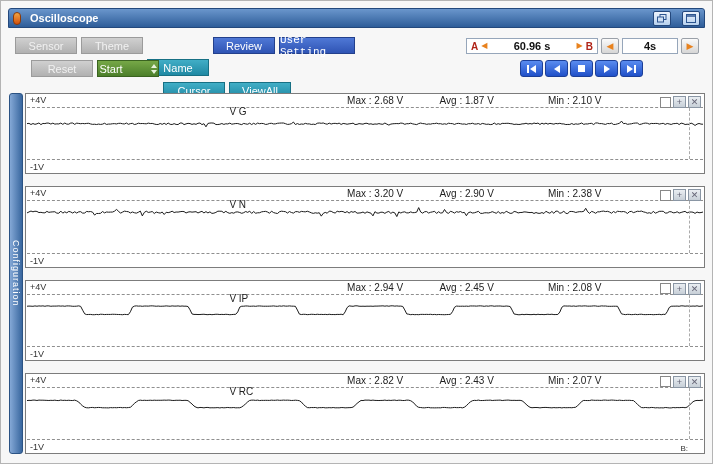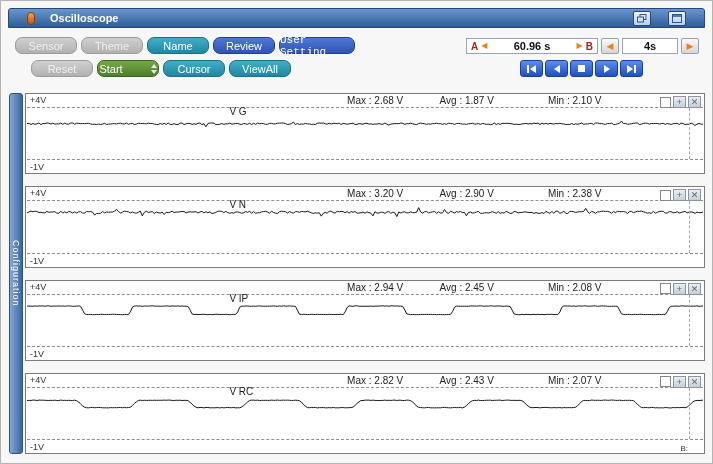--- a/index.html
+++ b/index.html
@@ -2,32 +2,32 @@
 <html><head>
 <meta charset="utf-8">
 <style>
   * { box-sizing: border-box; margin: 0; padding: 0; }
   body { font-family: "Liberation Sans", sans-serif; background: #ffffff; }
   .screen { position: relative; width: 713px; height: 464px; background: #f7f7f7; border: 1px solid #b4b4b4; overflow: hidden; }
 
   
   .titlebar { position: absolute; left: 7px; top: 7px; right: 7px; height: 20px;
     background: linear-gradient(#6a96cc, #2e5d99); border: 1px solid #23487c; border-radius: 3px 3px 0 0;
-    display: flex; align-items: center; padding: 0 18px; gap: 15px; }
+    display: flex; align-items: center; padding: 0 4px; gap: 9px; }
   .app-icon { width: 8px; height: 13px; background: linear-gradient(#f2a541, #d2500f); border-radius: 4px; border: 1px solid #8d3a07; }
   .titlebar .title { color: #fff; font-size: 11px; font-weight: bold; flex: 1; }
   .win-btn { width: 18px; height: 15px; border: 1px solid #24487c; border-radius: 2px;
     background: linear-gradient(#ecf3fc, #b7d1ee); display: flex; align-items: center; justify-content: center; cursor: pointer; margin-left: 2px; }
 
   
-  .btn { height: 17px; border-radius: 7px; font-size: 11px; color: #fff; display: flex; align-items: center;
+  .btn { height: 17px; border-radius: 0; font-size: 11px; color: #fff; display: flex; align-items: center;
     justify-content: center; cursor: pointer; border: 1px solid; width: 62px; }
   .btn.wide { width: 76px; font-family: Liberation Mono, monospace; }
   .btn.disabled { background: linear-gradient(#d0d0d0, #b1b1b1); border-color: #9b9b9b; color: #f1f1f1; cursor: default; }
-  .btn.teal { background: linear-gradient(#41aec6, #1f88a3); border-color: #177084; }
+  .btn.teal { background: linear-gradient(#41aec6, #1f88a3); border-color: #177084; margin-top: 22px; }
   .btn.blue { background: linear-gradient(#4f78d6, #2f54b4); border-color: #23408c; }
   .btn.green { background: linear-gradient(#76a847, #4c7f2a); border-color: #3a6320; gap: 23px; }
   .btn.red { background: linear-gradient(#cf5159, #a53039); border-color: #87262e; margin-top: 36px; }
   .row1-left { position: absolute; left: 14px; top: 36px; display: flex; gap: 4px; }
   .row2-left { position: absolute; left: 14px; top: 59px; display: flex; gap: 4px; padding-left: 16px; }
   .spin { display: flex; flex-direction: column; gap: 2px; margin-left: 5px; }
   .spin i { display: block; }
   .spin .up { width: 0; height: 0; border-left: 3px solid transparent; border-right: 3px solid transparent; border-bottom: 4px solid #e8f2dc; }
   .spin .dn { width: 0; height: 0; border-left: 3px solid transparent; border-right: 3px solid transparent; border-top: 4px solid #e8f2dc; }
 

